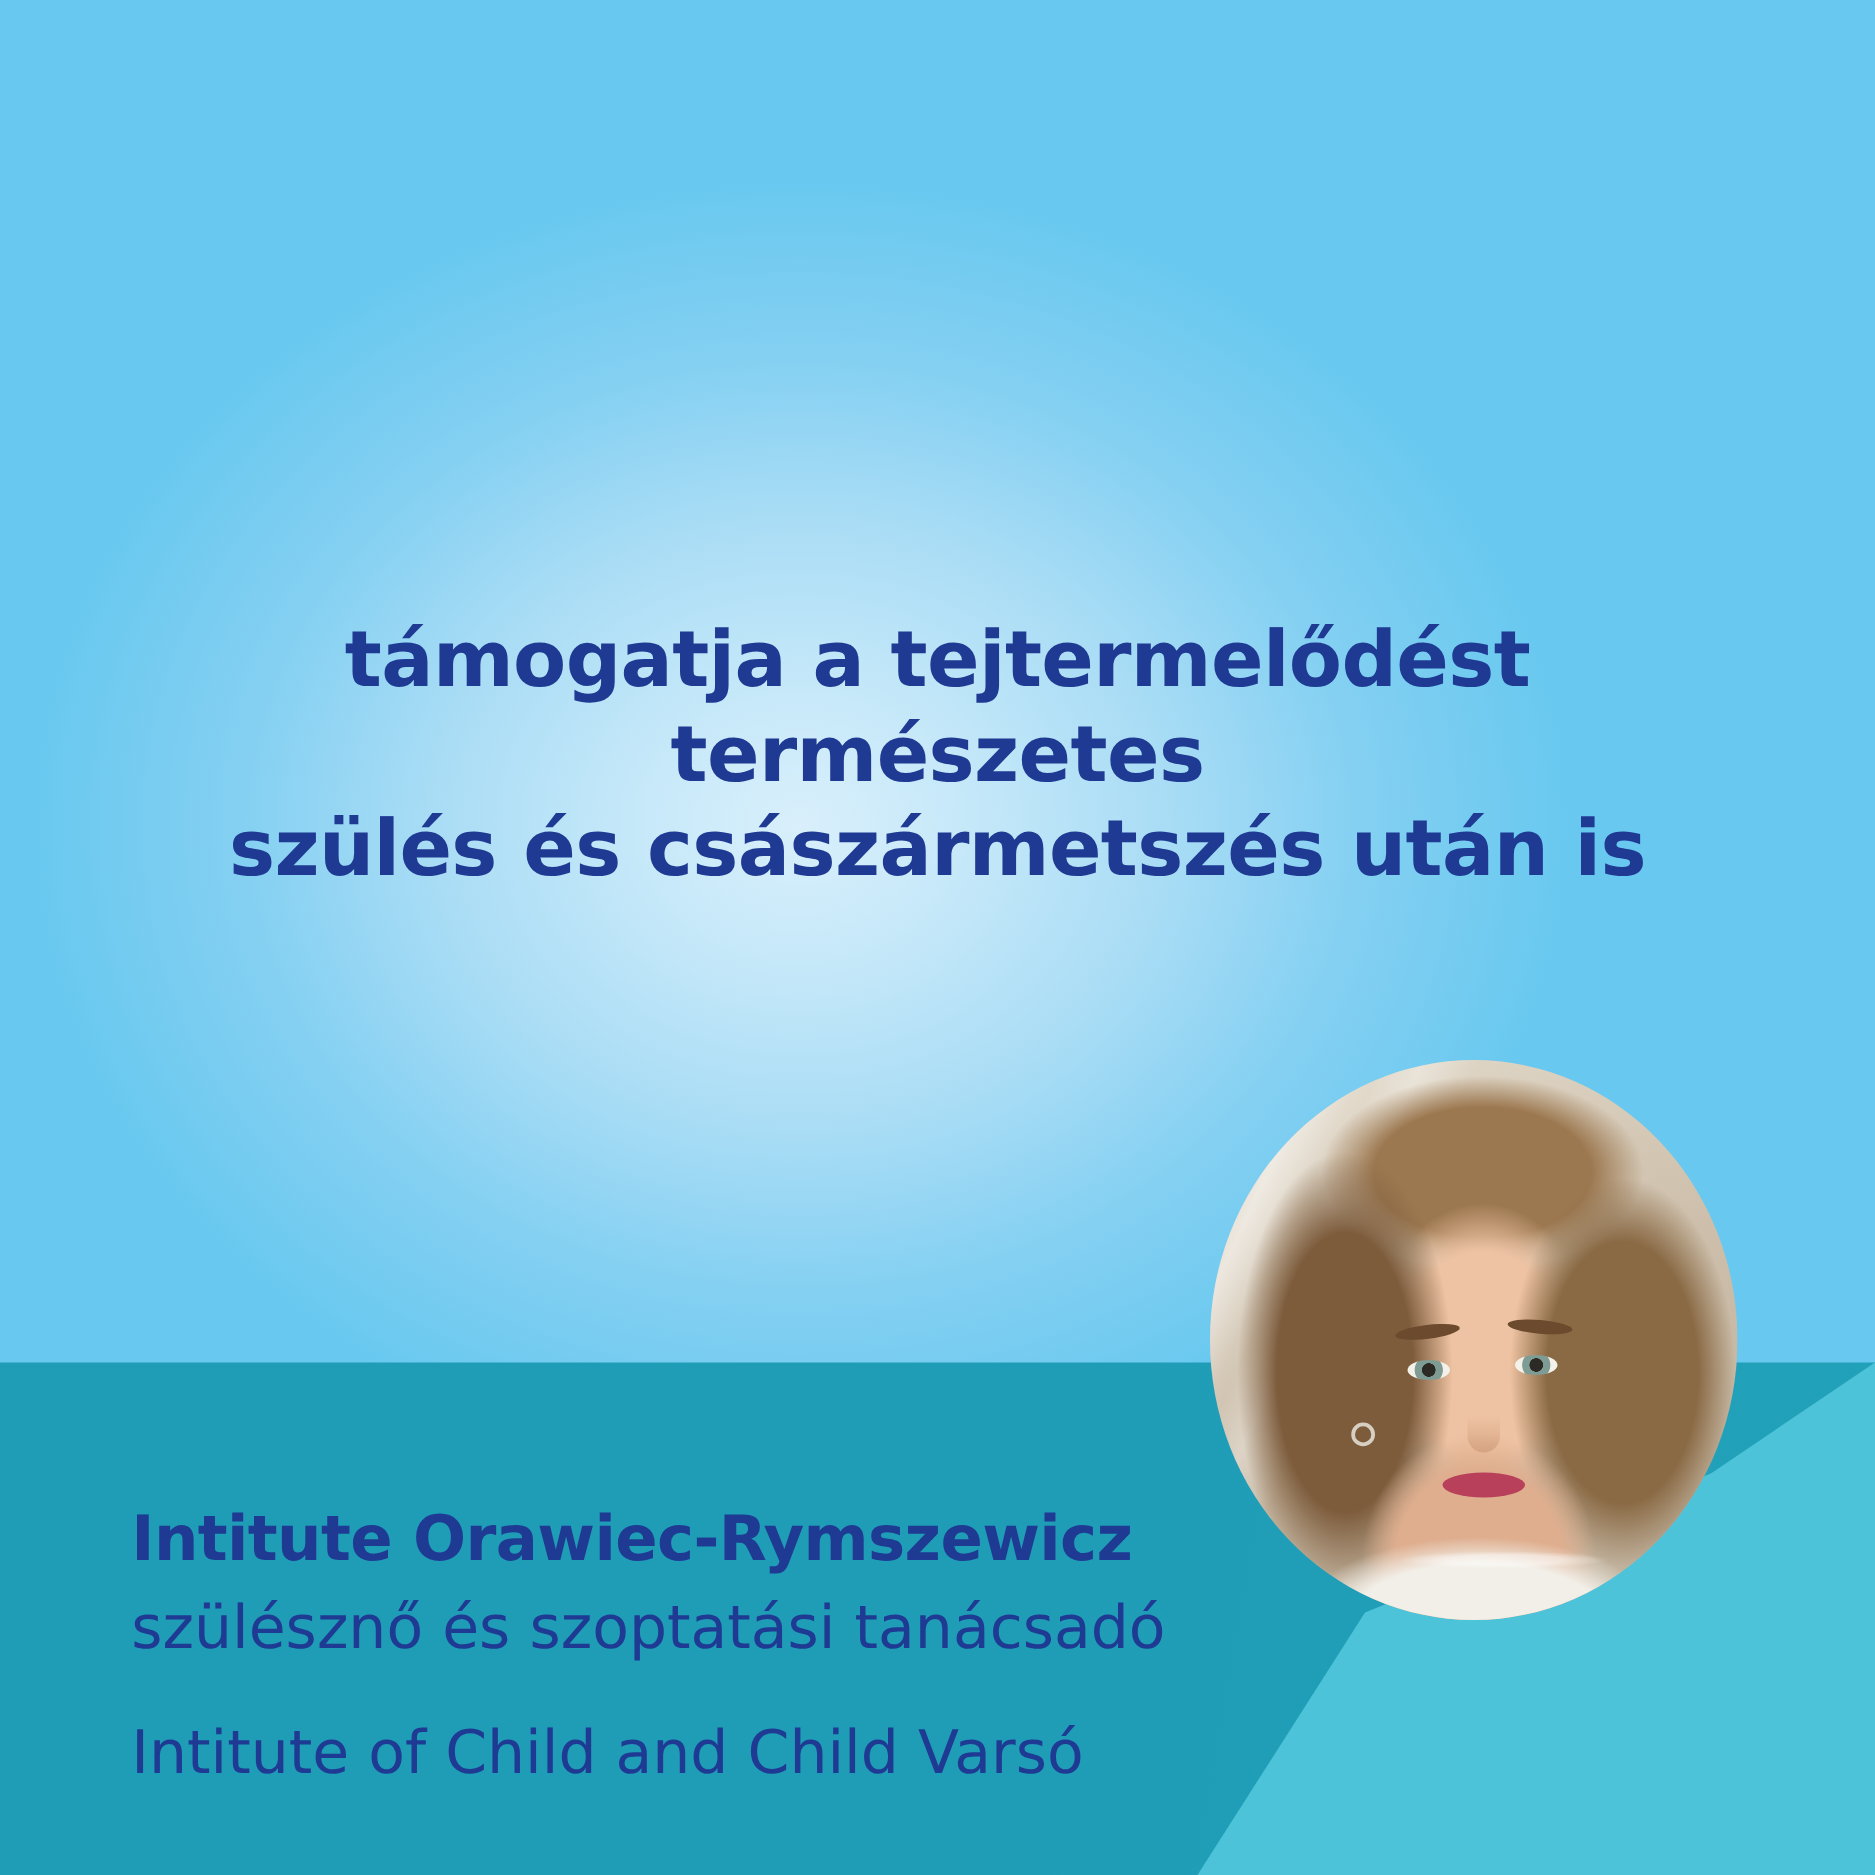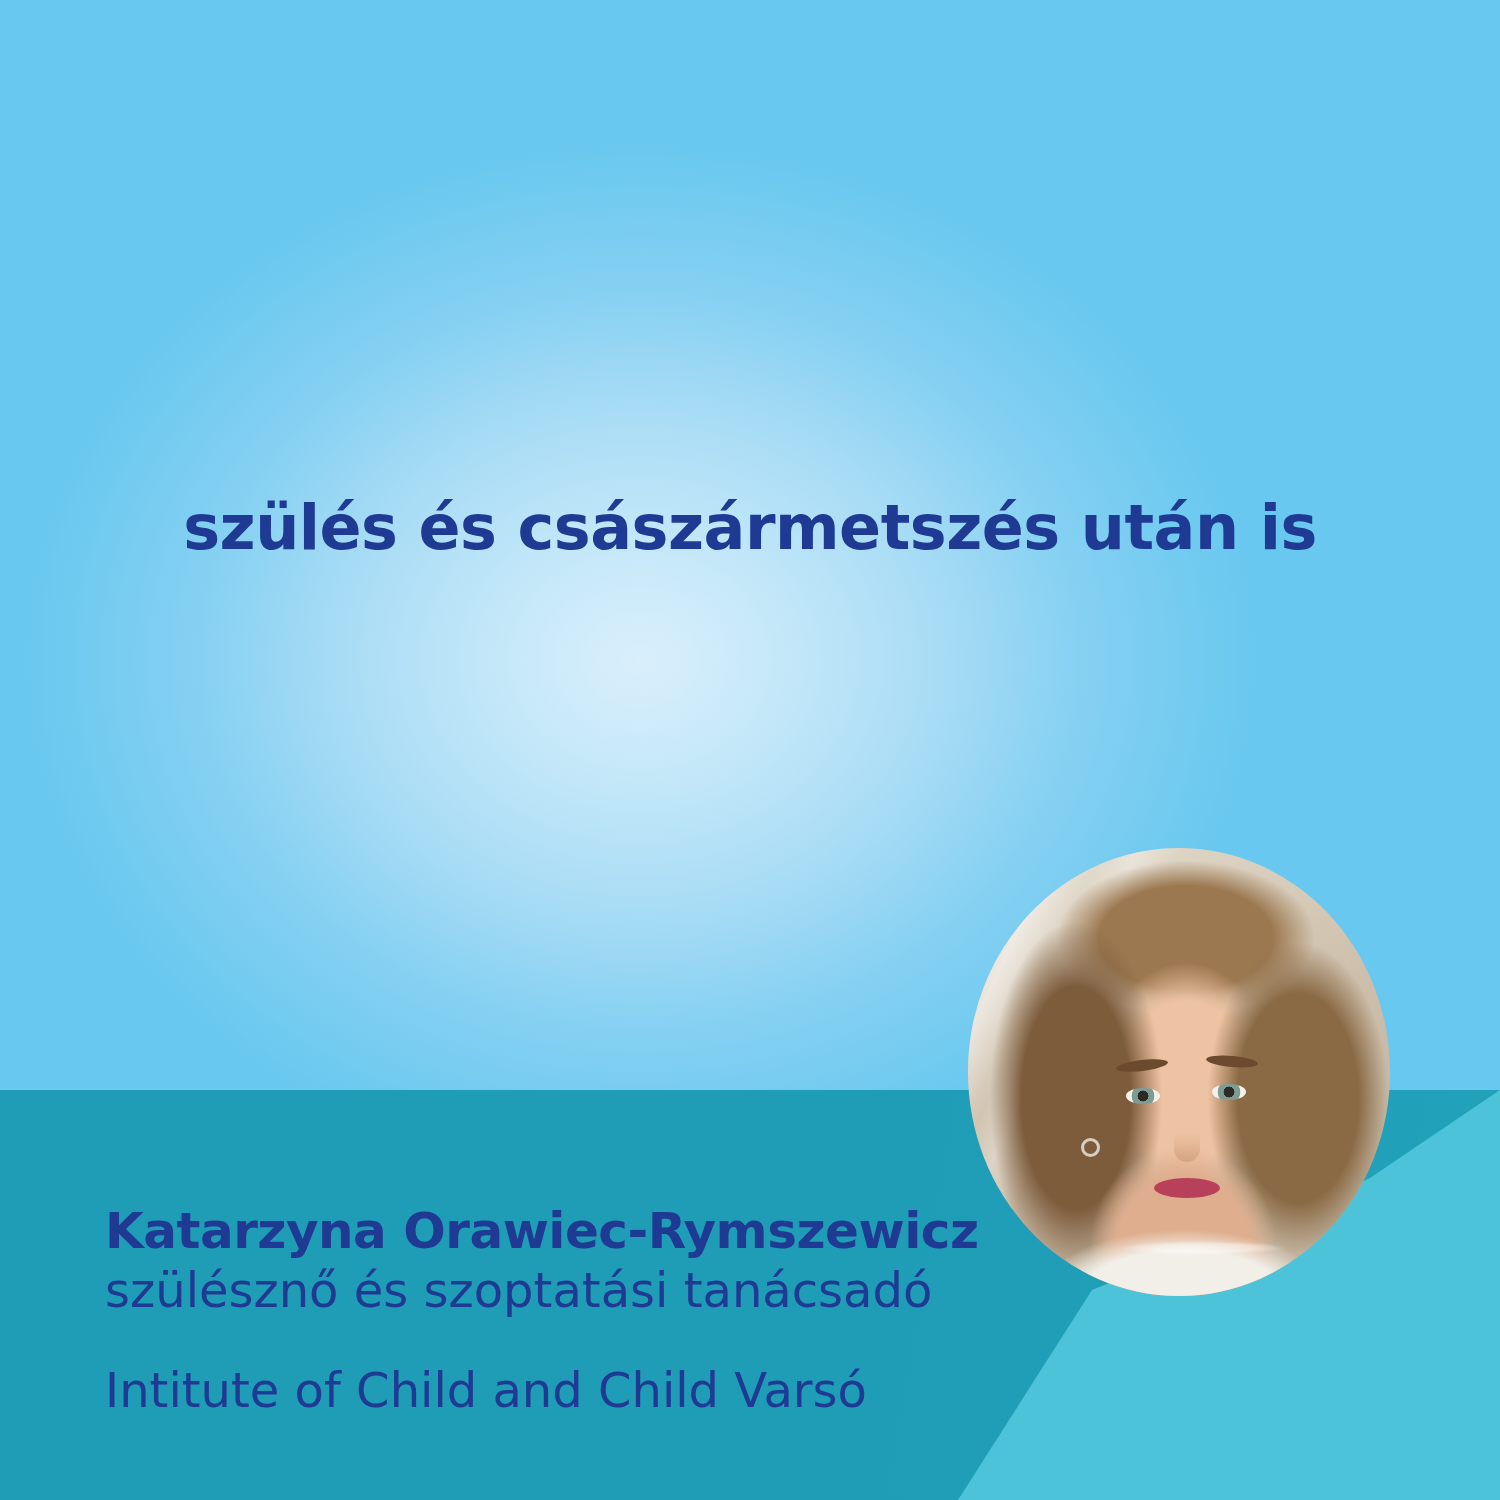--- a/index.html
+++ b/index.html
@@ -186,21 +186,21 @@
     font-size: 50px;
     font-weight: bold;
     line-height: 1.06;
     white-space: nowrap;
     letter-spacing: -0.5px;
   }
   .f-role {
     font-size: 48px;
     font-weight: 400;
     line-height: 1.25;
-    margin-top: 2px;
+    margin-top: 14px;
     white-space: nowrap;
   }
   .f-org {
     font-size: 48px;
     font-weight: 400;
     line-height: 1.2;
     margin-top: 42px;
     white-space: nowrap;
   }
 </style>
@@ -208,33 +208,34 @@
 <body>
 
 <div id="poster">
 
   <div class="band-dark"></div>
   <div class="band-light"></div>
   <div class="band-light-right"></div>
 
 
   <div class="headline">
+    <div>támogatja a tejtermelődést természetes</div>
     <div>szülés és császármetszés után is</div>
   </div>
 
   <div class="portrait">
     <div class="photo"></div>
     <div class="brow-l"></div>
     <div class="brow-r"></div>
     <div class="eye-l"></div>
     <div class="eye-r"></div>
     <div class="nose"></div>
     <div class="mouth"></div>
     <div class="earring"></div>
   </div>
 
   <div class="footer">
-    <div class="f-name">Katarzyna Orawiec-Rymszewicz</div>
+    <div class="f-name">Intitute Orawiec-Rymszewicz</div>
     <div class="f-role">szülésznő és szoptatási tanácsadó</div>
     <div class="f-org">Intitute of Child and Child Varsó</div>
   </div>
 
 </div>
 
 </body></html>

